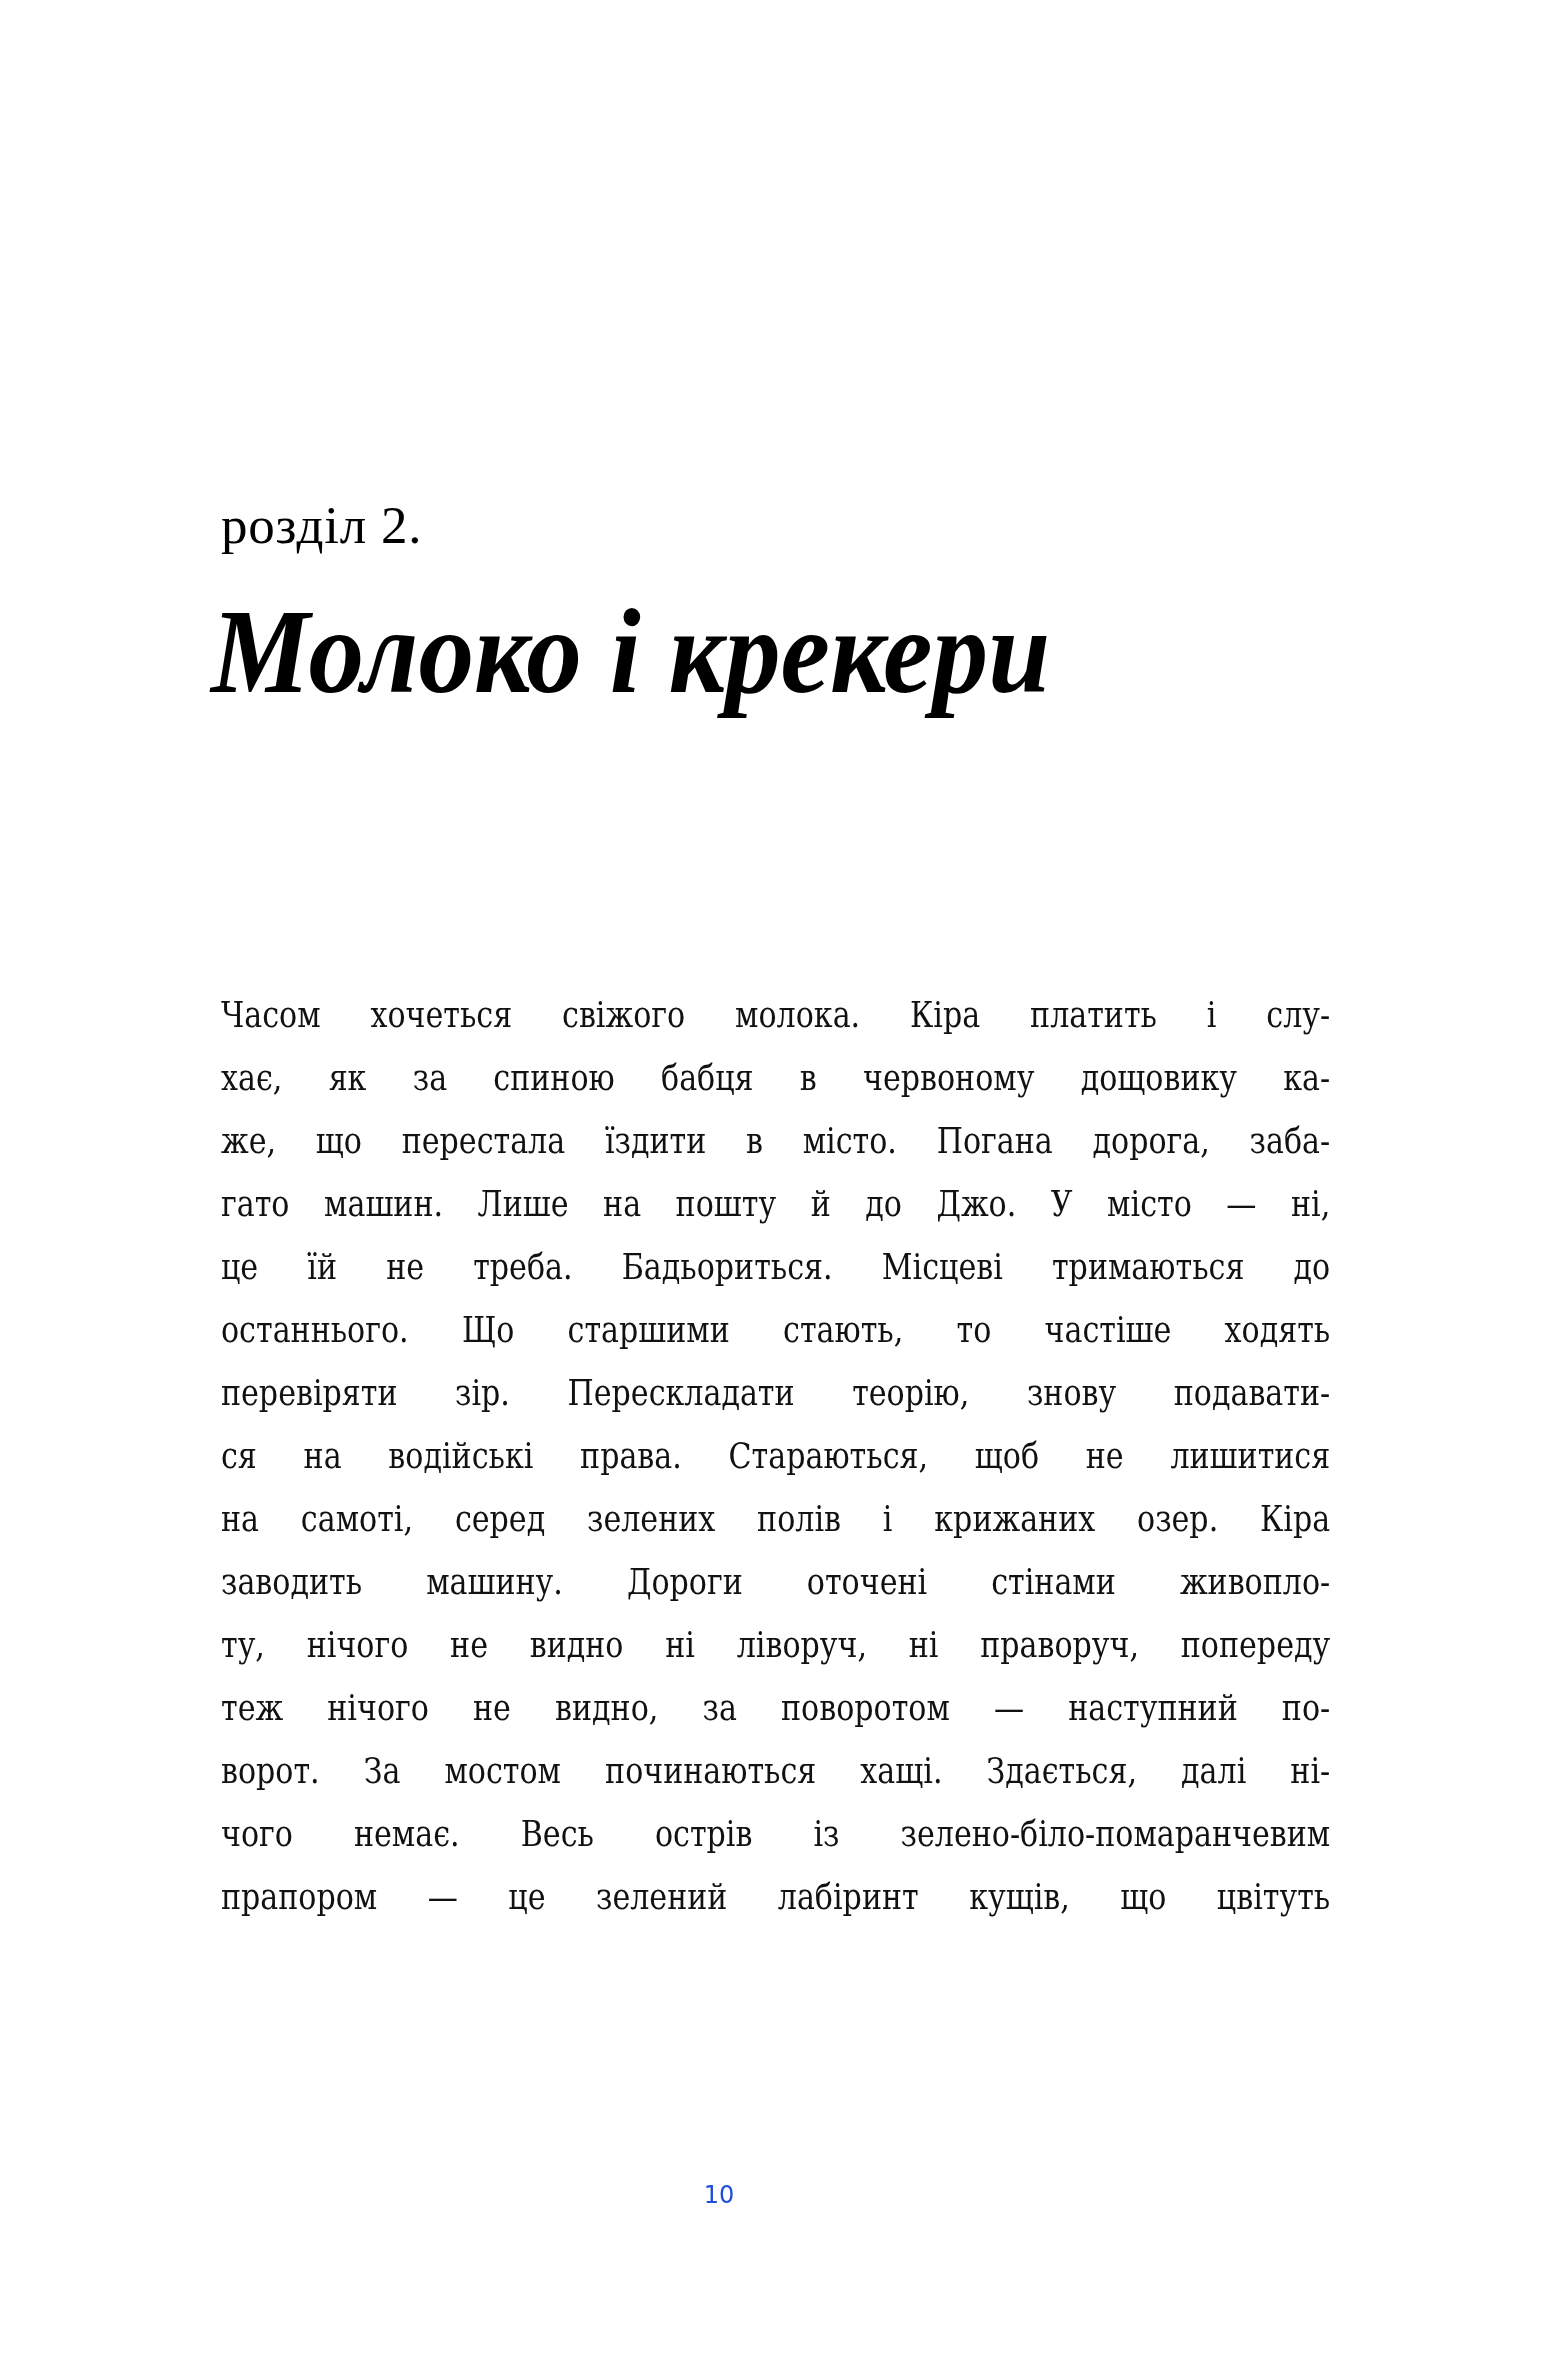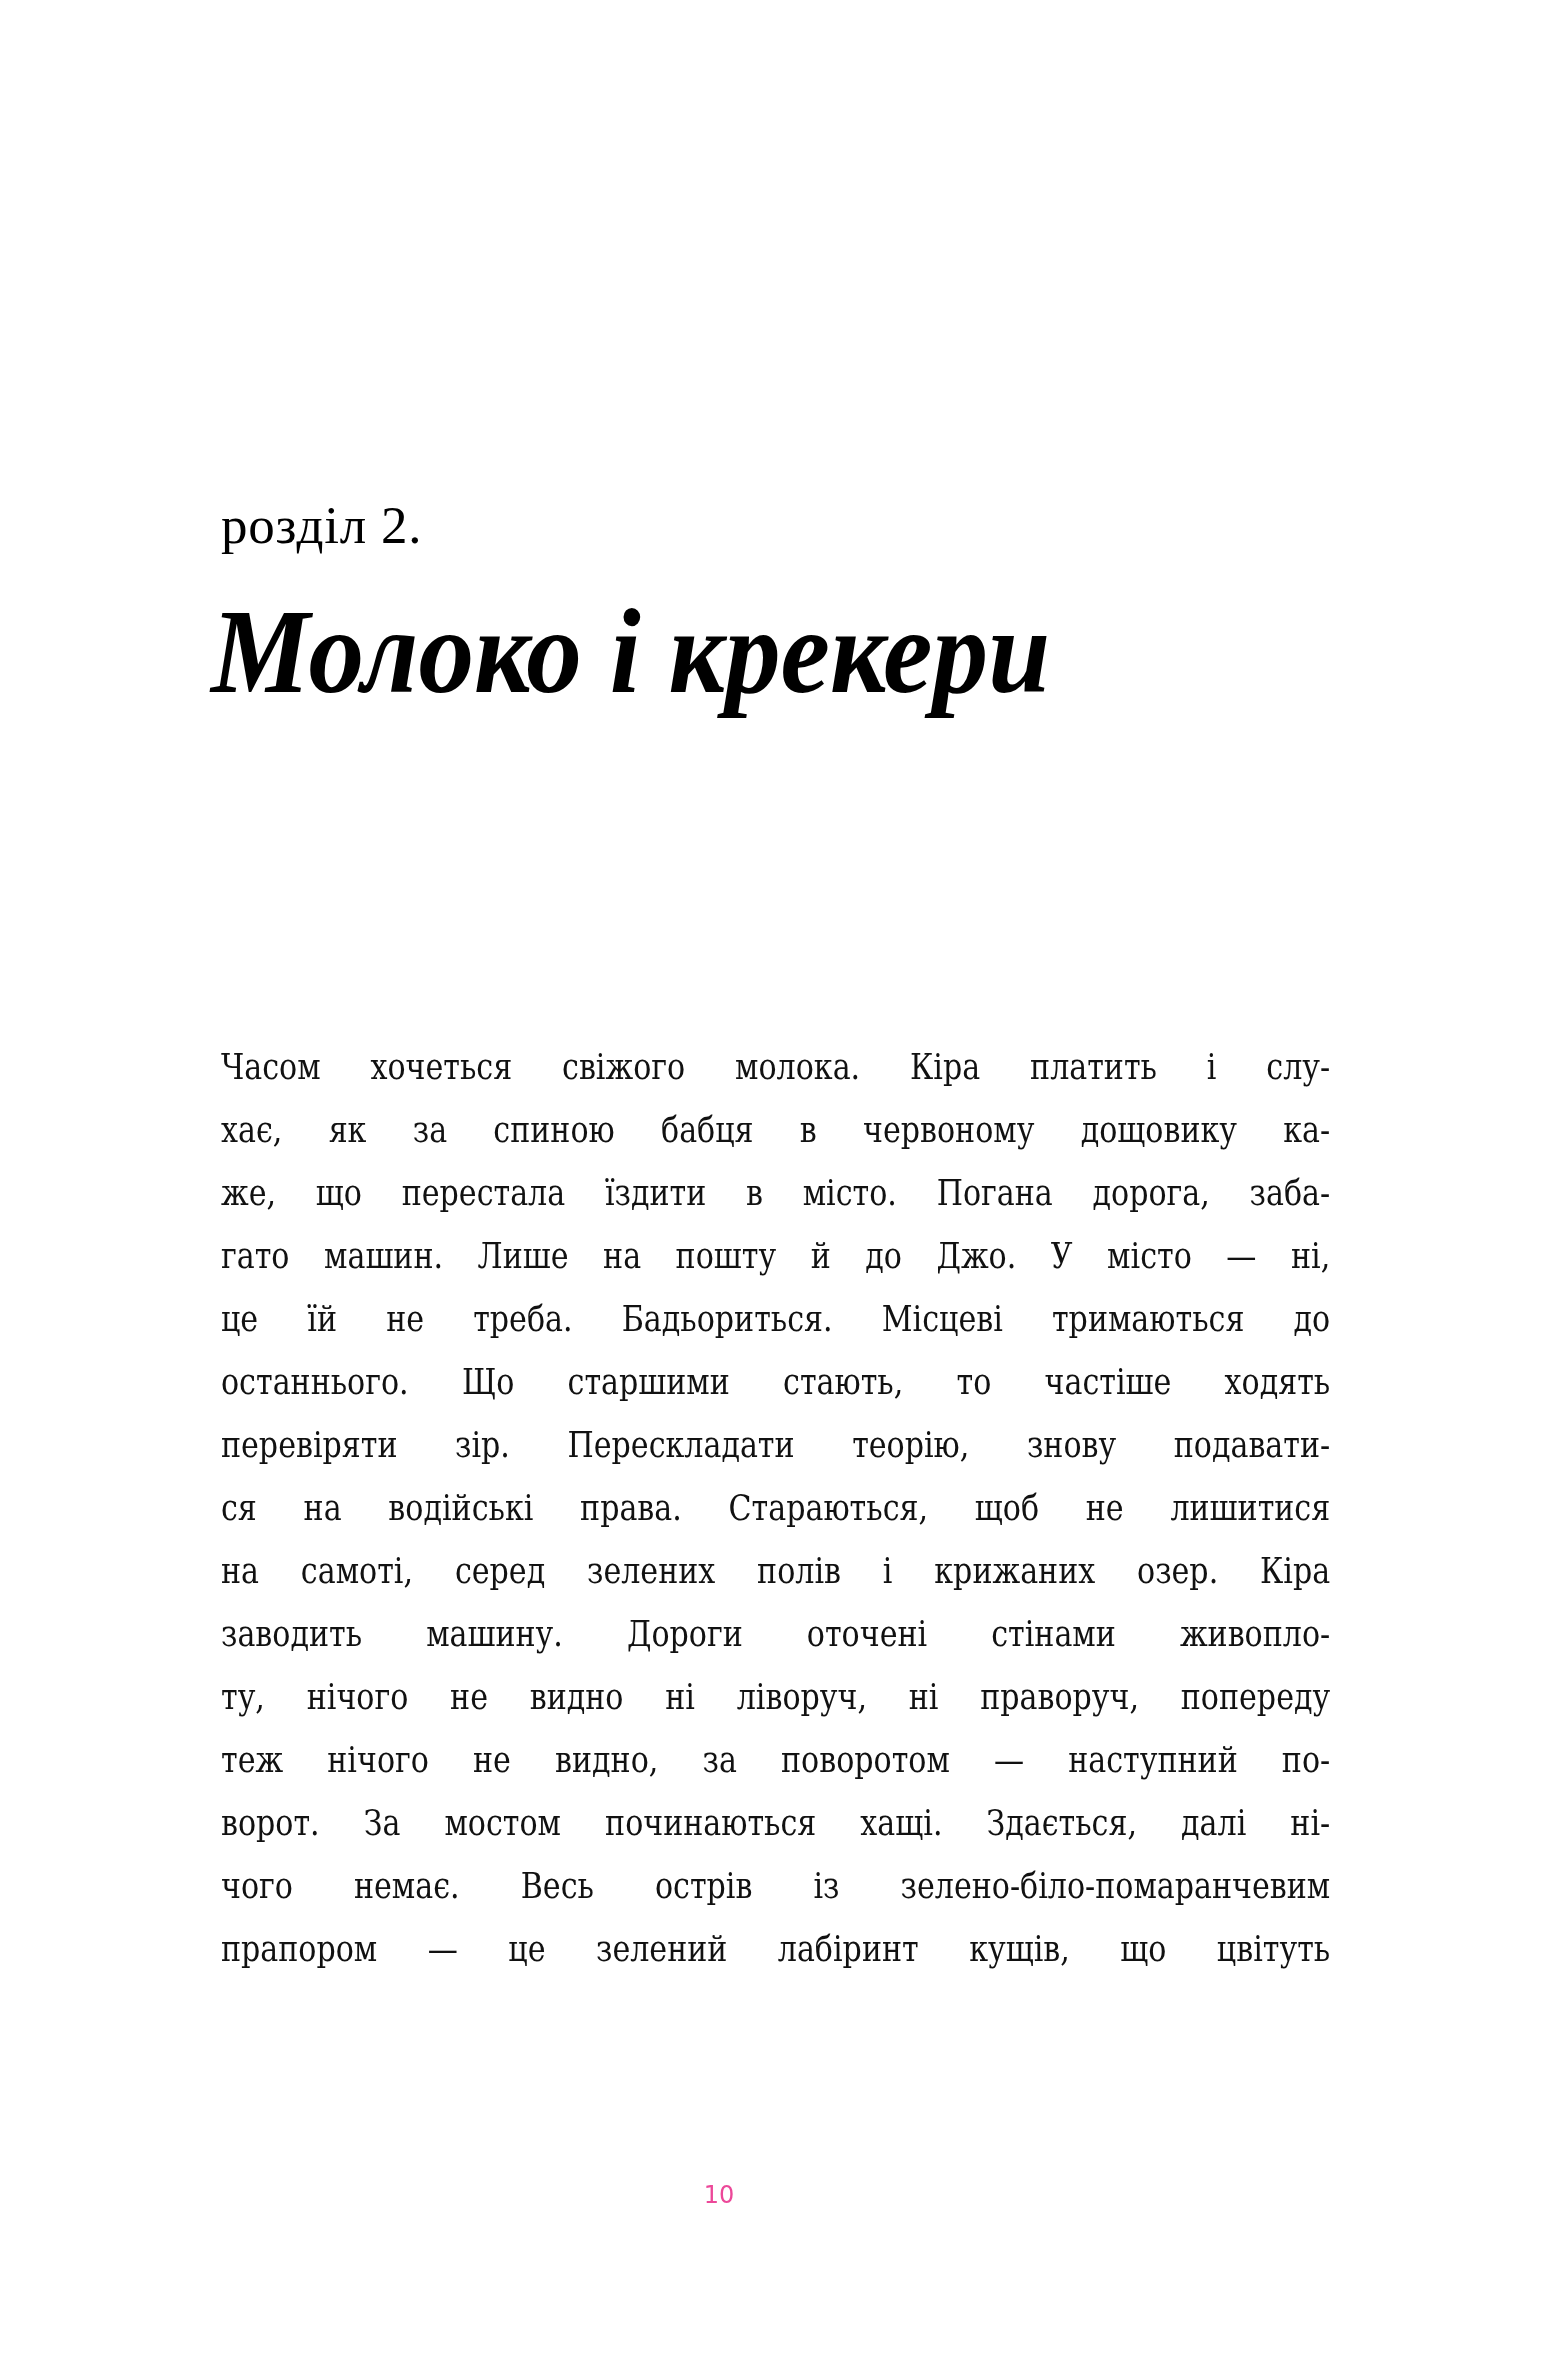--- a/index.html
+++ b/index.html
@@ -42,21 +42,21 @@
     font-size: 121px;
     line-height: 145px;
     white-space: nowrap;
     transform: scaleX(0.92);
     transform-origin: left center;
     color: #000;
   }
   .body-text {
     position: absolute;
     left: 221px;
-    top: 1036px;
+    top: 984px;
     width: 1109px;
     font-family: "DejaVu Serif", "Liberation Serif", serif;
     font-size: 35px;
     color: #111;
   }
   .body-line {
     display: block;
     height: 63px;
     line-height: 63px;
     text-align: justify;
@@ -69,21 +69,21 @@
   }
   .page-number {
     position: absolute;
     left: 0;
     width: 1438px;
     top: 2179px;
     text-align: center;
     font-family: "DejaVu Sans", "Liberation Sans", sans-serif;
     font-size: 24px;
     line-height: 32px;
-    color: #ec4899;
+    color: #1d4ed8;
   }
 </style>
 </head>
 <body>
 
 <div class="page">
 
   <div class="chapter-label">розділ 2.</div>
 
   <div class="chapter-title">Молоко і крекери</div>

